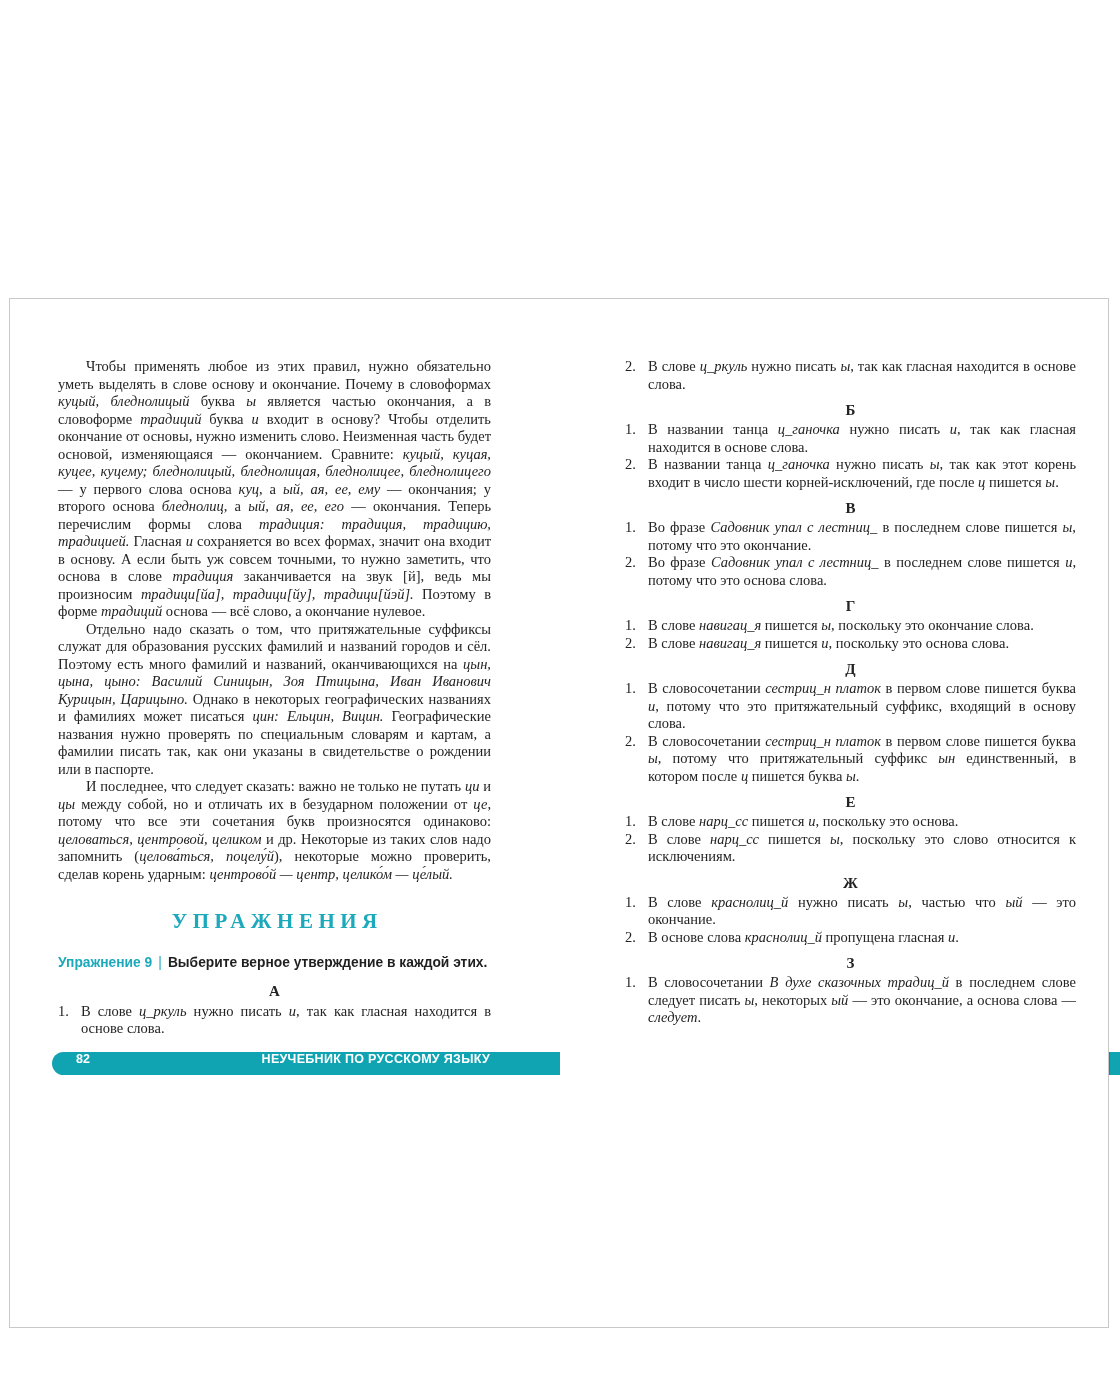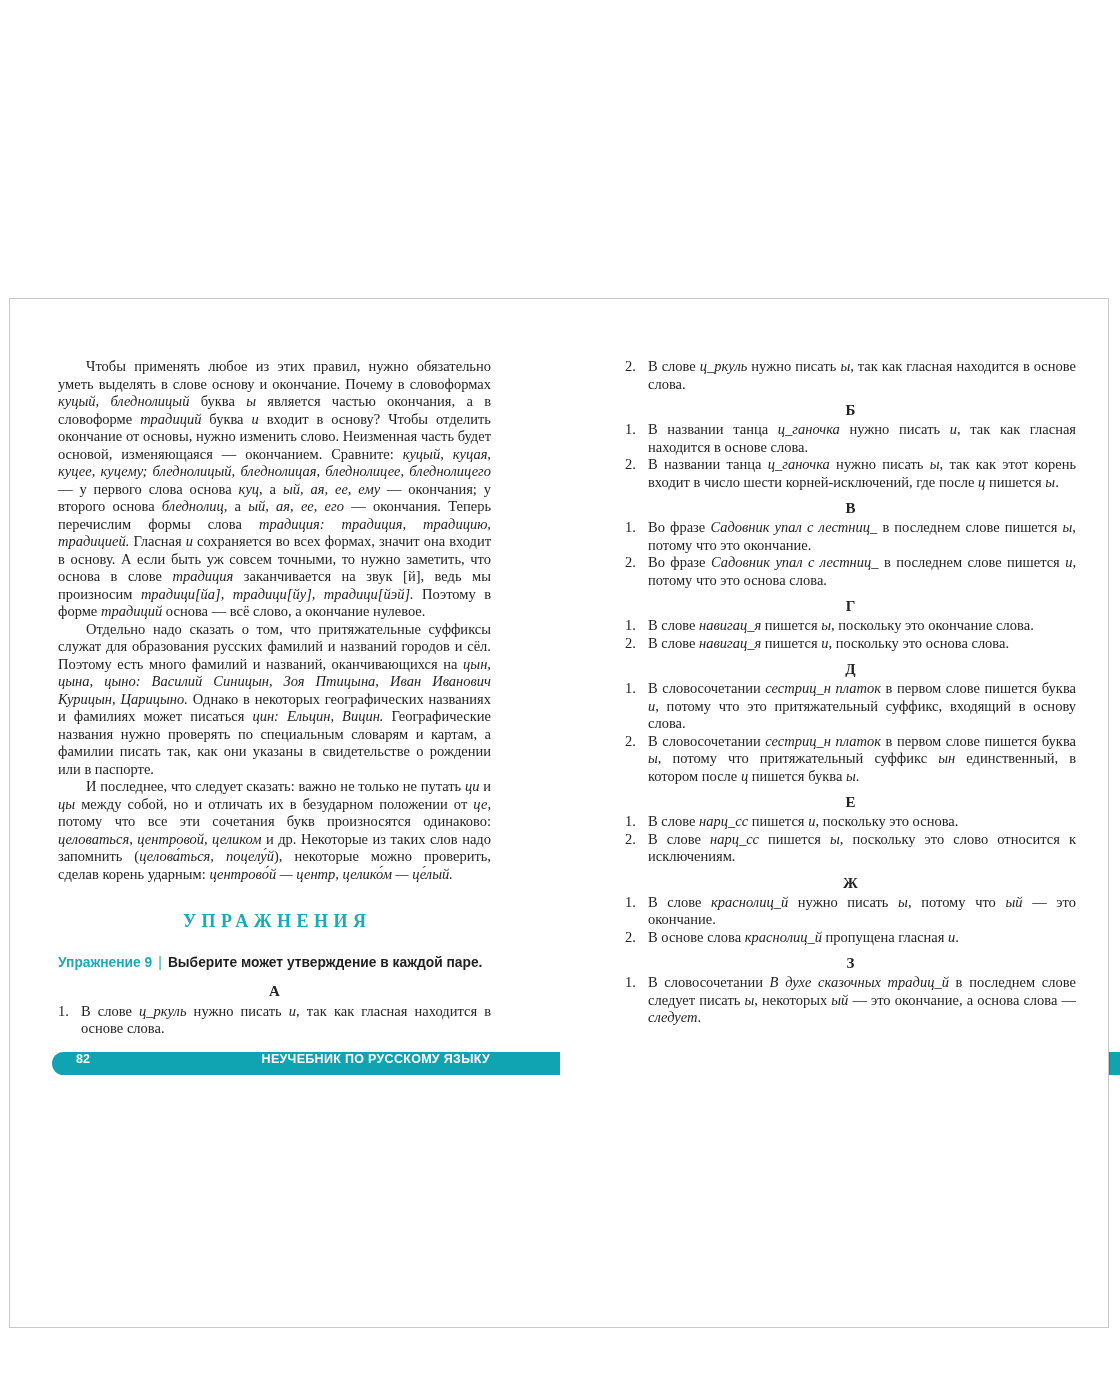--- a/index.html
+++ b/index.html
@@ -19,21 +19,21 @@
     position:absolute;left:9px;top:298px;width:1100px;height:1030px;
     background:#ffffff;border:1px solid var(--border);display:flex;
   }
   .page{position:relative;width:550px;height:100%;}
   .content{font-size:14.5px;line-height:17.5px;text-align:justify;}
   .page-left .content{padding:59px 68px 0 48px;}
   .page-right .content{padding:59px 32px 0 66px;}
   p.para{margin:0;text-indent:28px;}
   .exercises-heading{
     margin:30px 0 0 0;text-align:center;color:var(--accent-heading);
-    font-size:18px;font-weight:bold;letter-spacing:5.5px;text-indent:5.5px;
+    font-size:21px;font-weight:bold;letter-spacing:5.5px;text-indent:5.5px;
   }
   .exercise-line{
     margin-top:23px;font-family:"Liberation Sans",sans-serif;
     font-size:13.8px;font-weight:bold;color:#1f1f1f;text-align:left;line-height:17px;
   }
   .ex-label{color:var(--accent-heading);}
   .ex-sep{color:var(--accent-heading);font-weight:normal;padding:0 6px;}
   .letter-heading{text-align:center;font-weight:bold;font-size:15px;line-height:15px;margin:13px 0 4px 0;}
   .page-right .letter-heading{margin:10px 0 3px 0;}
   .item{position:relative;padding-left:23px;margin:0;}
@@ -58,21 +58,21 @@
 
     <div class="page page-left">
       <div class="content">
         <p class="para"><span>Чтобы применять любое из этих правил, нужно обязательно уметь выделять в слове основу и окончание. Почему в словоформах </span><span class="it">куцый, бледнолицый</span><span> буква </span><span class="it">ы</span><span> является частью окончания, а в словоформе </span><span class="it">традиций</span><span> буква </span><span class="it">и</span><span> входит в основу? Чтобы отделить окончание от основы, нужно изменить слово. Неизменная часть будет основой, изменяющаяся — окончанием. Сравните: </span><span class="it">куцый, куцая, куцее, куцему; бледнолицый, бледнолицая, бледнолицее, бледнолицего</span><span> — у первого слова основа </span><span class="it">куц</span><span>, а </span><span class="it">ый, ая, ее, ему</span><span> — окончания; у второго основа </span><span class="it">бледнолиц</span><span>, а </span><span class="it">ый, ая, ее, его</span><span> — окончания. Теперь перечислим формы слова </span><span class="it">традиция: традиция, традицию, традицией.</span><span> Гласная </span><span class="it">и</span><span> сохраняется во всех формах, значит она входит в основу. А если быть уж совсем точными, то нужно заметить, что основа в слове </span><span class="it">традиция</span><span> заканчивается на звук [й], ведь мы произносим </span><span class="it">традици[йа], традици[йу], традици[йэй].</span><span> Поэтому в форме </span><span class="it">традиций</span><span> основа — всё слово, а окончание нулевое.</span></p>
         <p class="para"><span>Отдельно надо сказать о том, что притяжательные суффиксы служат для образования русских фамилий и названий городов и сёл. Поэтому есть много фамилий и названий, оканчивающихся на </span><span class="it">цын, цына, цыно: Василий Синицын, Зоя Птицына, Иван Иванович Курицын, Царицыно.</span><span> Однако в некоторых географических названиях и фамилиях может писаться </span><span class="it">цин: Ельцин, Вицин.</span><span> Географические названия нужно проверять по специальным словарям и картам, а фамилии писать так, как они указаны в свидетельстве о рождении или в паспорте.</span></p>
         <p class="para"><span>И последнее, что следует сказать: важно не только не путать </span><span class="it">ци</span><span> и </span><span class="it">цы</span><span> между собой, но и отличать их в безударном положении от </span><span class="it">це</span><span>, потому что все эти сочетания букв произносятся одинаково: </span><span class="it">целоваться, центровой, целиком</span><span> и др. Некоторые из таких слов надо запомнить (</span><span class="it">целова́ться, поцелу́й</span><span>), некоторые можно проверить, сделав корень ударным: </span><span class="it">центрово́й — центр, целико́м — це́лый.</span></p>
 
         <div class="exercises-heading">УПРАЖНЕНИЯ</div>
 
         <div class="exercise-line">
-          <span class="ex-label">Упражнение 9</span><span class="ex-sep">|</span><span class="ex-task">Выберите может утверждение в каждой паре.</span>
+          <span class="ex-label">Упражнение 9</span><span class="ex-sep">|</span><span class="ex-task">Выберите верное утверждение в каждой этих.</span>
         </div>
 
         <div>
           <div class="letter-heading">А</div>
           <div class="item">
             <span class="num">1.</span>
             <span><span>В слове </span><span class="it">ц_ркуль</span><span> нужно писать </span><span class="it">и</span><span>, так как гласная находится в основе слова.</span></span>
           </div>
         </div>
       </div>
@@ -148,21 +148,21 @@
           <div class="item">
             <span class="num">2.</span>
             <span><span>В слове </span><span class="it">нарц_сс</span><span> пишется </span><span class="it">ы</span><span>, поскольку это слово относится к исключениям.</span></span>
           </div>
         </div>
 
         <div>
           <div class="letter-heading">Ж</div>
           <div class="item">
             <span class="num">1.</span>
-            <span><span>В слове </span><span class="it">краснолиц_й</span><span> нужно писать </span><span class="it">ы</span><span>, потому что </span><span class="it">ый</span><span> — это окончание.</span></span>
+            <span><span>В слове </span><span class="it">краснолиц_й</span><span> нужно писать </span><span class="it">ы</span><span>, частью что </span><span class="it">ый</span><span> — это окончание.</span></span>
           </div>
           <div class="item">
             <span class="num">2.</span>
             <span><span>В основе слова </span><span class="it">краснолиц_й</span><span> пропущена гласная </span><span class="it">и</span><span>.</span></span>
           </div>
         </div>
 
         <div>
           <div class="letter-heading">З</div>
           <div class="item">

